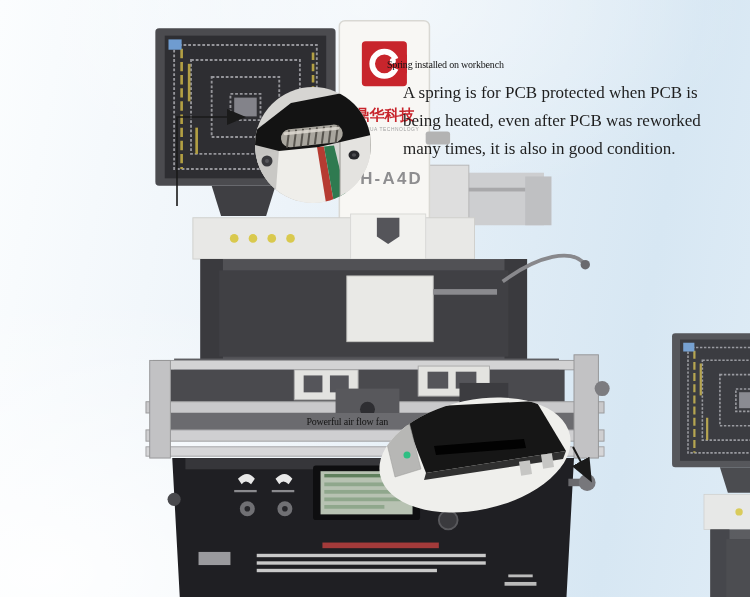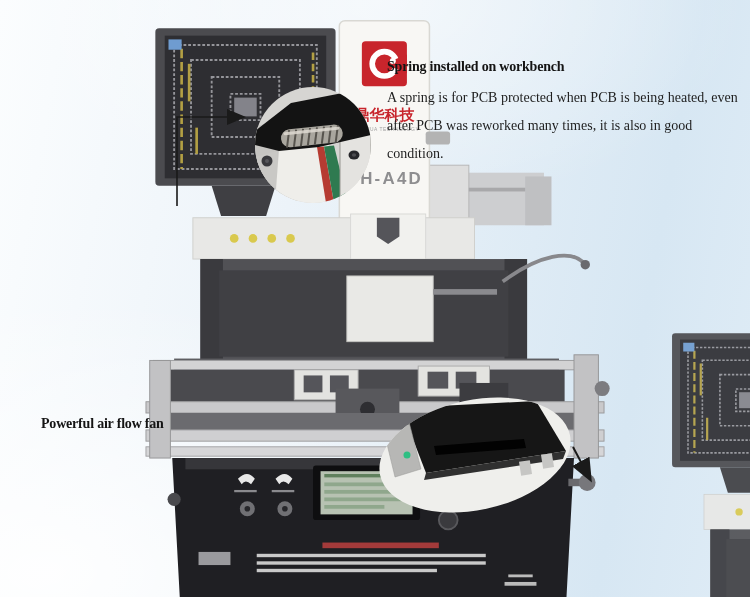--- a/index.html
+++ b/index.html
@@ -6,25 +6,25 @@
   .canvas{
     position:relative;width:750px;height:597px;overflow:hidden;
     font-family:"Liberation Serif","DejaVu Serif",serif;
     background:
       radial-gradient(120% 85% at 6% 96%, rgba(255,255,255,.9) 0%, rgba(255,255,255,0) 55%),
       radial-gradient(110% 80% at 50% 0%, rgba(255,255,255,.55) 0%, rgba(255,255,255,0) 45%),
       linear-gradient(100deg,#fbfdfe 0%,#ecf3f9 38%,#d7e7f3 82%,#dfecf6 100%);
   }
   .scene{position:absolute;left:0;top:0;}
   .textblock{position:absolute;color:#1e1e1e;}
-  .textblock h3{margin:0;font-size:14px;font-weight:bold;color:#141414;letter-spacing:-0.2px;}
-  .textblock p{margin:0;font-size:14px;}
+  .textblock h3{margin:0;font-size:10px;font-weight:normal;color:#141414;letter-spacing:-0.2px;}
+  .textblock p{margin:16px;font-size:17px;}
   .spring-block{left:387px;top:59px;width:362px;}
   .spring-block p{margin-top:9px;line-height:28px;}
-  .fan-block{left:41px;top:416px;width:336px;}
+  .fan-block{left:52px;top:416px;width:336px;text-align:right;}
   .fan-block p{margin-top:7px;line-height:23.5px;}
   .brand-cn{font-size:8px;font-weight:bold;font-family:"DejaVu Sans",sans-serif;}
   .brand-en{font-size:2.6px;font-family:"Liberation Sans",sans-serif;letter-spacing:.3px;}
   .model{font-size:9px;font-family:"Liberation Sans",sans-serif;letter-spacing:1.2px;font-weight:bold;}
 </style>
 </head>
 <body>
 
 <div class="canvas">
 

